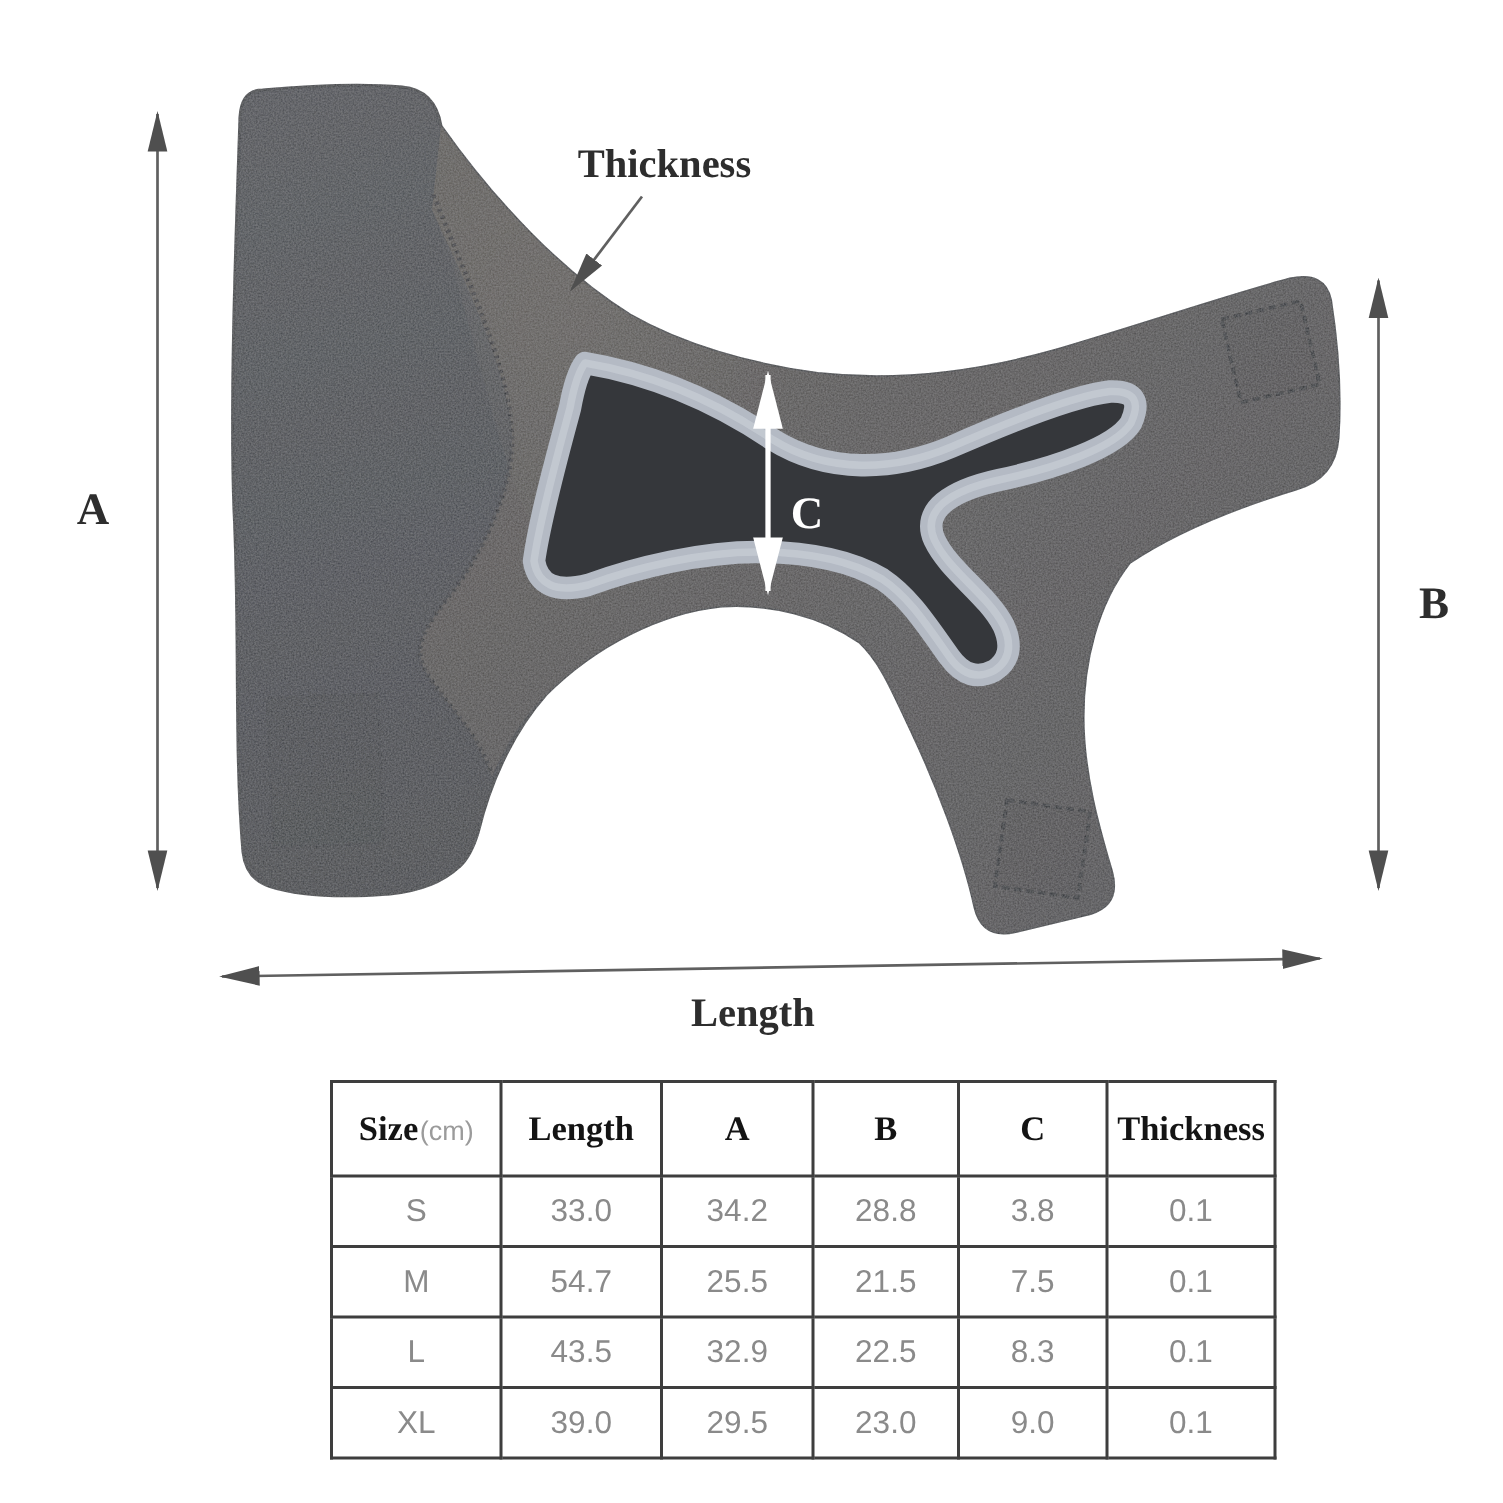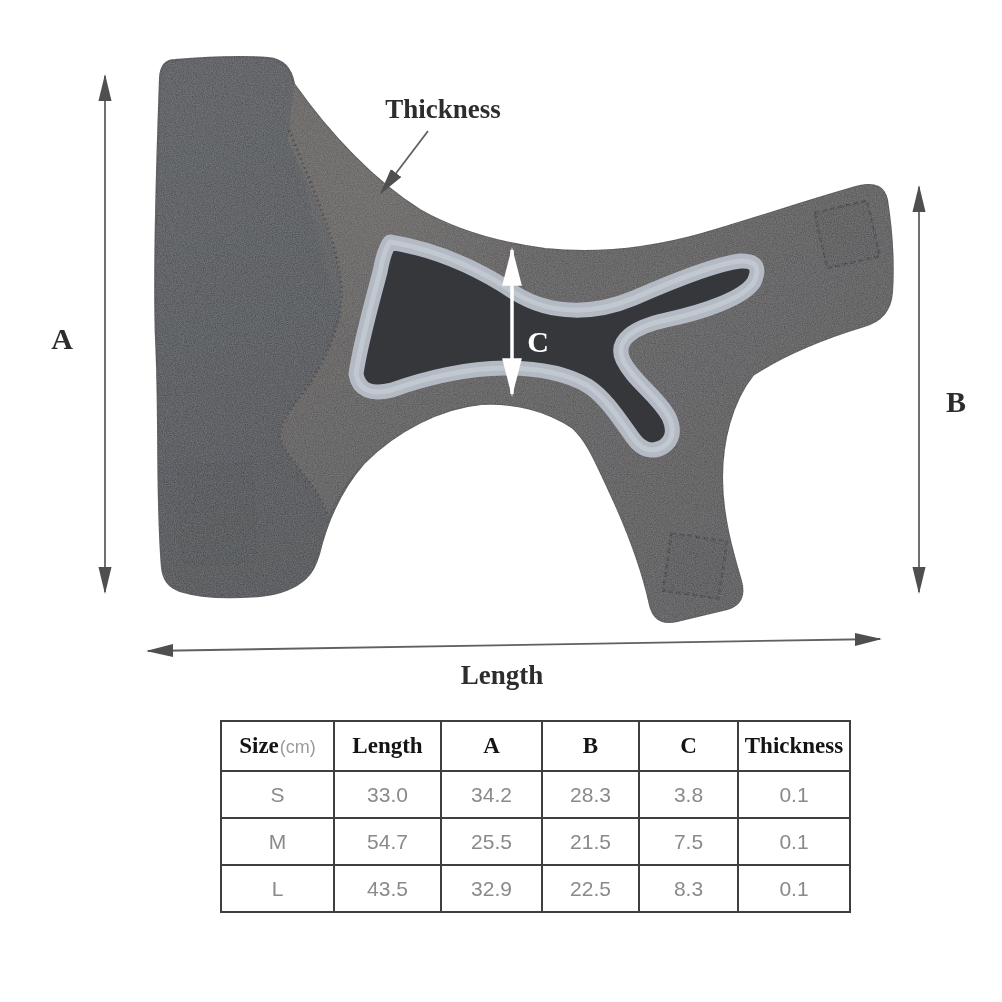--- a/index.html
+++ b/index.html
@@ -18,21 +18,21 @@
 
   table.size-table{
     position:absolute;left:220px;top:720px;
     border-collapse:collapse;table-layout:fixed;width:629px;
     background:#ffffff;
   }
   .size-table th,.size-table td{
     border:2px solid #3e3e3e;text-align:center;vertical-align:middle;
     padding:0;overflow:hidden;white-space:nowrap;
   }
-  .size-table thead tr{height:50px;}
+  .size-table thead tr{height:63px;}
   .size-table tbody tr{height:47px;}
   .size-table th{
     font-family:"Liberation Serif","DejaVu Serif",serif;
     font-weight:600;font-size:23px;color:#141414;
   }
   .size-table th .unit{
     font-family:"Liberation Sans","DejaVu Sans",sans-serif;
     font-weight:400;font-size:18px;color:#9b9b9b;margin-left:1px;
   }
   .size-table td{
@@ -173,35 +173,43 @@
         <th>B</th>
         <th>C</th>
         <th>Thickness</th>
       </tr>
     </thead>
     <tbody>
       <tr>
         <td>S</td>
         <td>33.0</td>
         <td>34.2</td>
-        <td>28.3</td>
+        <td>28.8</td>
         <td>3.8</td>
         <td>0.1</td>
       </tr>
       <tr>
         <td>M</td>
         <td>54.7</td>
         <td>25.5</td>
         <td>21.5</td>
         <td>7.5</td>
         <td>0.1</td>
       </tr>
       <tr>
         <td>L</td>
         <td>43.5</td>
         <td>32.9</td>
         <td>22.5</td>
         <td>8.3</td>
         <td>0.1</td>
       </tr>
+      <tr>
+        <td>XL</td>
+        <td>39.0</td>
+        <td>29.5</td>
+        <td>23.0</td>
+        <td>9.0</td>
+        <td>0.1</td>
+      </tr>
     </tbody>
   </table>
 </div>
 
 </body></html>

